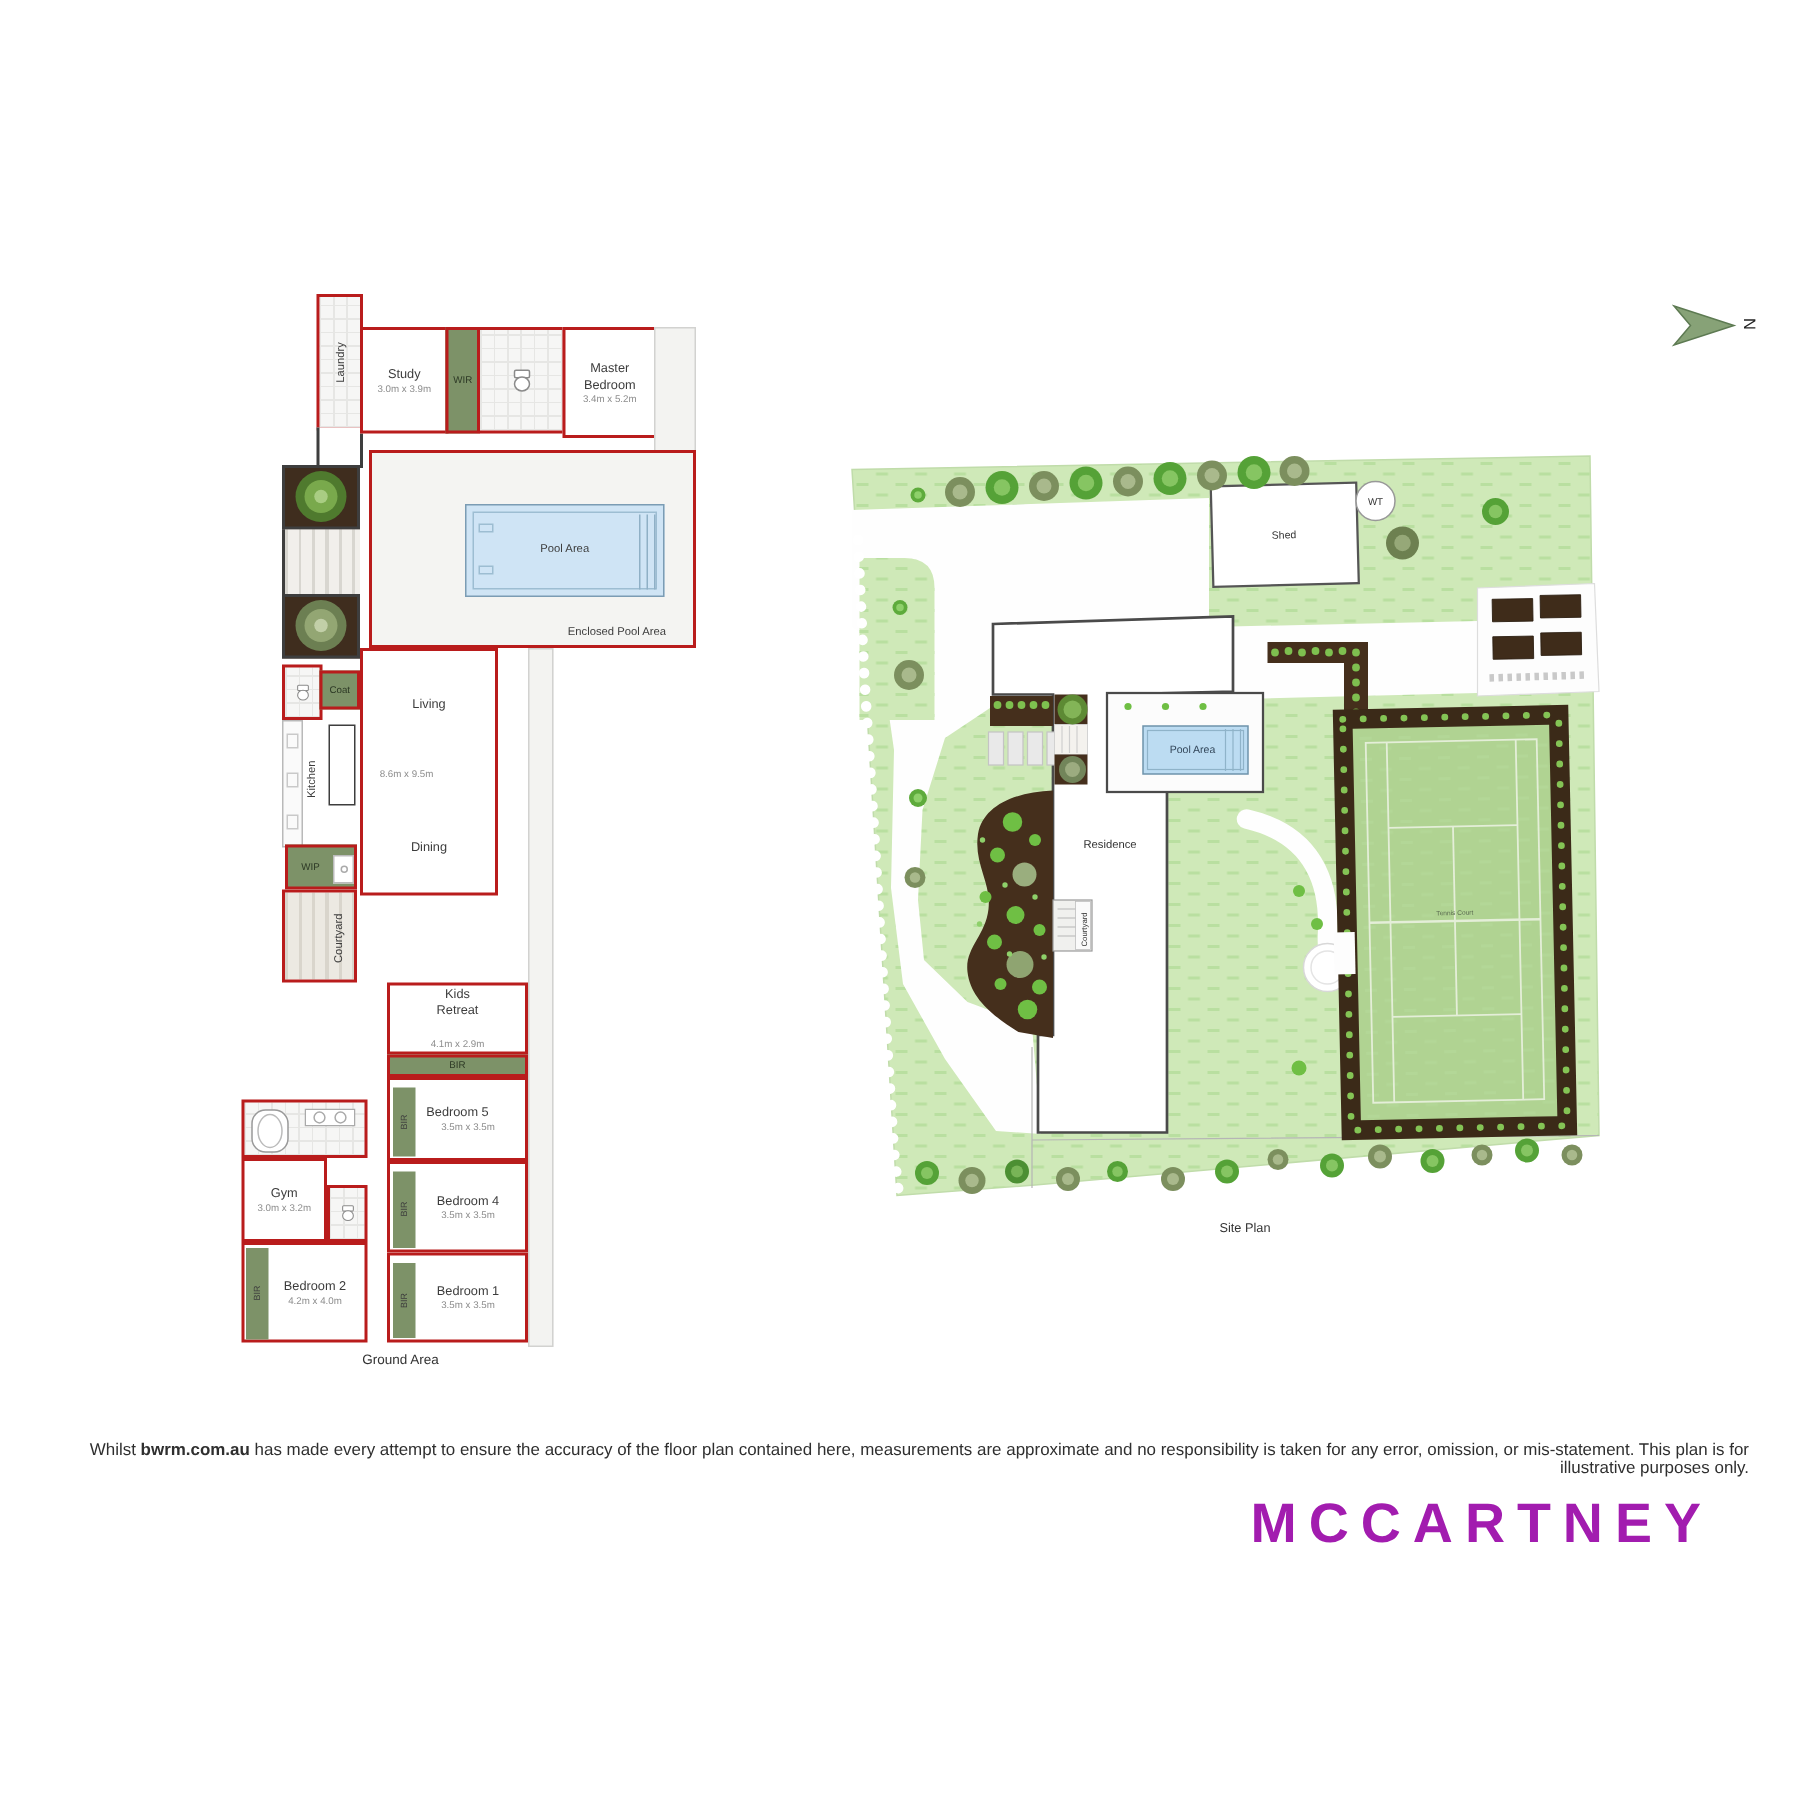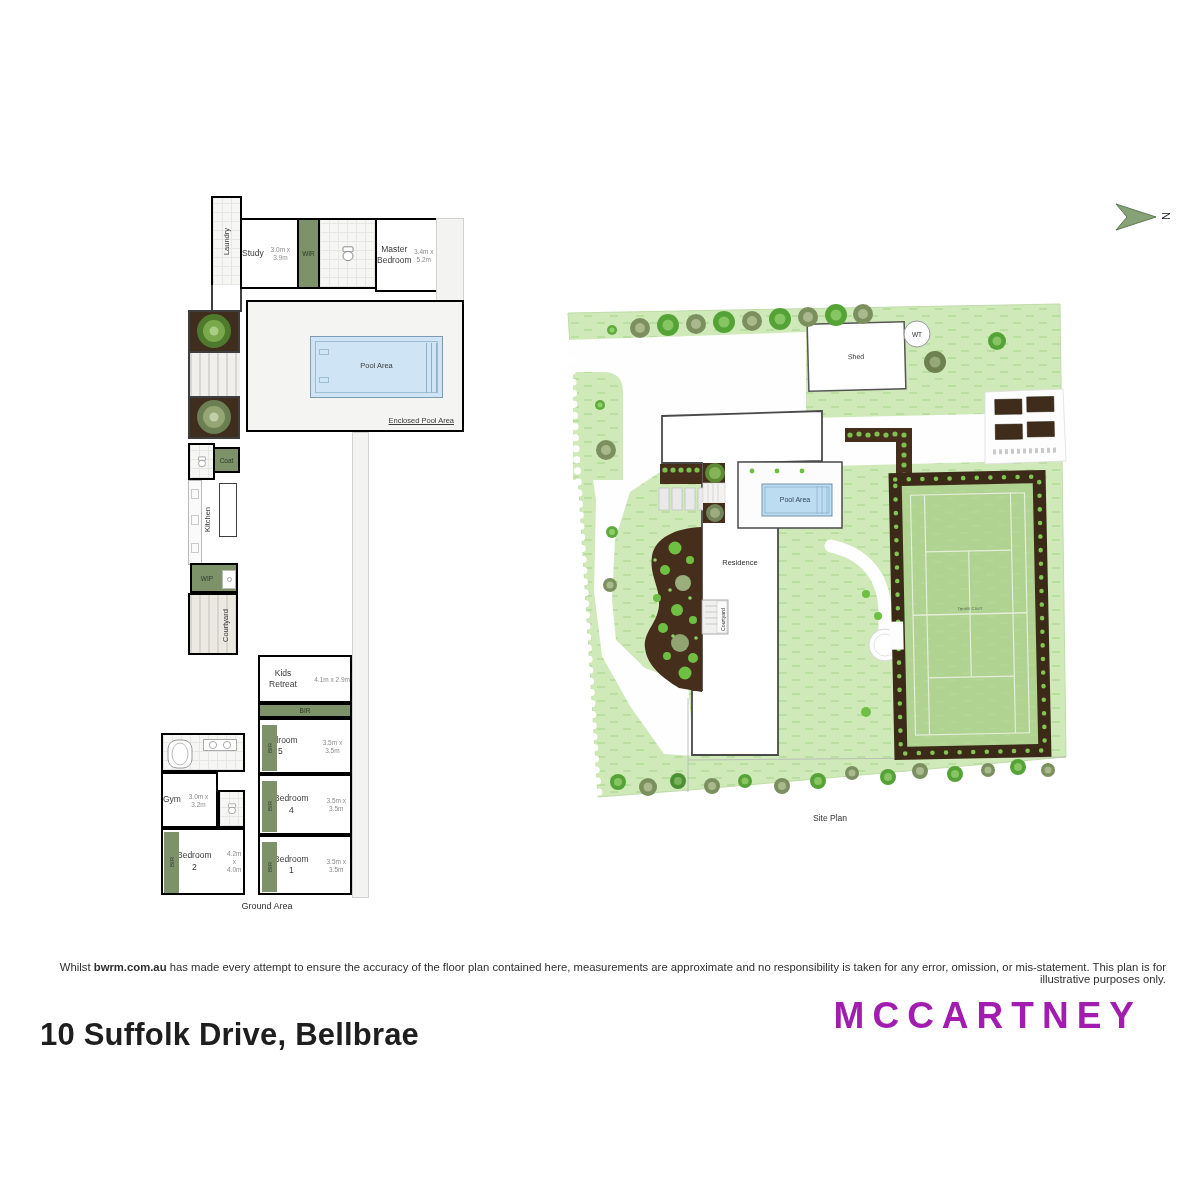--- a/index.html
+++ b/index.html
@@ -1,20 +1,20 @@
 <!DOCTYPE html>
 <html><head>
 <meta charset="utf-8">
 <style>
   html,body{margin:0;padding:0;background:#fff;}
   body{font-family:"Liberation Sans","DejaVu Sans",sans-serif;color:#3c3c3c;}
   #canvas{position:relative;width:1200px;height:1200px;background:#fff;overflow:hidden;}
   .abs{position:absolute;box-sizing:border-box;}
   
-  .rm{position:absolute;box-sizing:border-box;border:2px solid #000000;background:#fff;display:flex;align-items:center;justify-content:center;flex-direction:row;}
+  .rm{position:absolute;box-sizing:border-box;border:2px solid #b91c1c;background:#fff;display:flex;align-items:center;justify-content:center;flex-direction:column;}
   .green{background:#7d9268;}
   .tile{background-color:#f6f6f5;background-image:repeating-linear-gradient(0deg,#e6e6e4 0 1px,transparent 1px 9px),repeating-linear-gradient(90deg,#e6e6e4 0 1px,transparent 1px 9px);}
   .deckv{background-image:repeating-linear-gradient(90deg,#d9d5cc 0 2px,#ece9e2 2px 9px);}
   .steps{background-image:repeating-linear-gradient(90deg,#d8d6d0 0 2px,#f1efeb 2px 9px);}
   .grayzone{background:#f3f3f1;border:1px solid #d2d2d0;}
   .lab{font-size:8.5px;color:#3c3c3c;text-align:center;line-height:1.3;}
   .dim{font-size:6.5px;color:#8d8d8d;text-align:center;line-height:1.2;margin-top:1px;}
   .vlab{writing-mode:vertical-rl;transform:rotate(180deg);font-size:7.5px;color:#3c3c3c;text-align:center;}
   .slab{font-size:7.5px;color:#3c3c3c;}
   .greenlab{font-size:6.5px;color:#2e3a26;text-align:center;}
@@ -81,23 +81,28 @@
     <div class="rm" style="left:146px;top:110px;width:218px;height:132px;background:#f4f4f2;">
       <div class="abs" style="left:62px;top:34px;width:133px;height:62px;background:#cfe4f5;border:1.5px solid #7b9cb4;">
         <div class="abs" style="left:4px;top:4px;right:4px;bottom:4px;border:1px solid #9dbdd2;"></div>
         <div class="abs" style="left:8px;top:12px;width:10px;height:6px;border:1px solid #9dbdd2;"></div>
         <div class="abs" style="left:8px;top:40px;width:10px;height:6px;border:1px solid #9dbdd2;"></div>
         <div class="abs" style="left:115px;top:6px;width:1px;height:50px;background:#8fb0c6;"></div>
         <div class="abs" style="left:120px;top:6px;width:1px;height:50px;background:#8fb0c6;"></div>
         <div class="abs" style="left:125px;top:6px;width:1px;height:50px;background:#8fb0c6;"></div>
         <div class="abs slab" style="left:0;top:24px;width:100%;text-align:center;">Pool Area</div>
       </div>
-      <div class="abs slab" style="right:8px;bottom:5px;text-decoration:underline;">Enclosed Pool Area</div>
-    </div>
-
+      <div class="abs slab" style="right:18px;bottom:5px;">Enclosed Pool Area</div>
+    </div>
+
+    <div class="rm" style="left:140px;top:242px;width:92px;height:165px;justify-content:flex-start;">
+      <div class="lab" style="margin-top:30px;">Living</div>
+      <div class="dim" style="margin-top:38px;margin-right:30px;">8.6m x 9.5m</div>
+      <div class="lab" style="margin-top:38px;">Dining</div>
+    </div>
 
     <div class="rm tile" style="left:88px;top:253px;width:27px;height:37px;">
       <svg width="10" height="12" viewBox="0 0 14 16">
         <rect x="2" y="0.8" width="10" height="5" rx="1" fill="#fff" stroke="#8a8a8a"></rect>
         <ellipse cx="7" cy="10" rx="5" ry="4.6" fill="#fff" stroke="#8a8a8a"></ellipse>
       </svg>
     </div>
     <div class="rm green" style="left:113px;top:257px;width:27px;height:26px;">
       <span class="greenlab">Coat</span>
     </div>
@@ -492,16 +497,15 @@
 
   <div class="abs" style="left:1112px;top:200px;width:70px;height:44px;">
     <svg width="48" height="34" viewBox="0 0 48 34">
       <polygon points="4,4 44,17 4,30 15,17" fill="#87a277" stroke="#5d7a52" stroke-width="1"></polygon>
     </svg>
     <span class="abs" style="left:50px;top:10px;font-size:11px;color:#222;display:inline-block;transform:rotate(90deg);">N</span>
   </div>
 
   <p id="disclaimer"><span>Whilst </span><b>bwrm.com.au</b><span> has made every attempt to ensure the accuracy of the floor plan contained here, measurements are approximate and no responsibility is taken for any error, omission, or mis-statement. This plan is for illustrative purposes only.</span></p>
 
-  <h1 id="address">10 Suffolk Drive, Bellbrae</h1>
   <div id="brand">MCCARTNEY</div>
 
 </div>
 
 </body></html>

